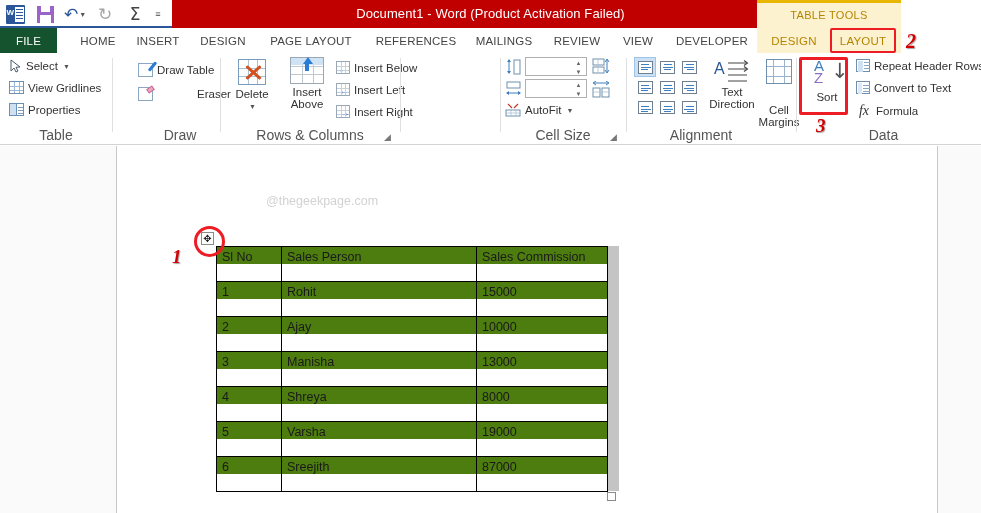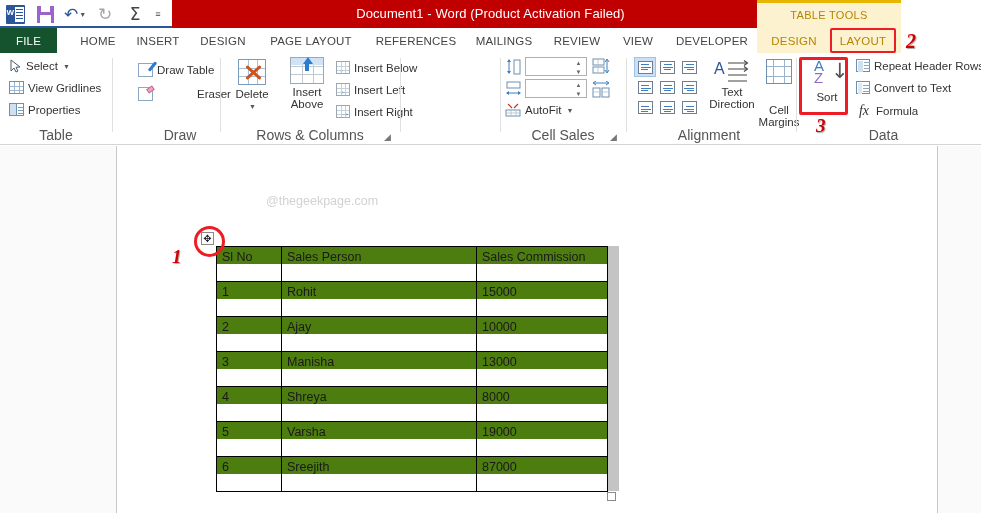--- a/index.html
+++ b/index.html
@@ -532,21 +532,21 @@
         </svg>
       </span>
       <span class="ic" style="position:absolute;left:92px;top:28px;width:18px;height:17px;">
         <svg width="18" height="17" viewBox="0 0 18 17">
           <path d="M2 2 L16 2 M4 0 L1 2 L4 4 M14 0 L17 2 L14 4" stroke="#3d7fbf" stroke-width="1" fill="none"></path>
           <rect x="1" y="7" width="7" height="9" fill="#fff" stroke="#6f8fad" stroke-width="1"></rect>
           <rect x="10" y="7" width="7" height="9" fill="#fff" stroke="#6f8fad" stroke-width="1"></rect>
           <path d="M1 11 L8 11 M10 11 L17 11" stroke="#a8c0d6" stroke-width="0.8"></path>
         </svg>
       </span>
-      <div class="grp-label">Cell Sales</div>
+      <div class="grp-label">Cell Size</div>
       <div class="dlg-launcher" style="right:6px;">◢</div>
     </div>
     <div class="grp-sep" style="left:626px;"></div>
 
     <div class="grp" style="left:626px;width:170px;">
       <div class="align-grid" style="left:8px;top:4px;">
         <div class="align-cell sel">
           <span class="align-box">
             <i style="left:2px;top:2.5px;width:8px;"></i>
               <i style="left:2px;top:5px;width:10px;"></i>
@@ -624,21 +624,21 @@
         <span style="margin-top:1px;">Text</span>
         <span>Direction</span>
       </div>
 
       <div class="big-btn" style="left:130px;top:6px;width:46px;">
         <span class="ic cellmargin-ic"></span>
         <span style="margin-top:20px;">Cell</span>
         <span>Margins</span>
       </div>
 
-      <div class="grp-label" style="left:8px;width:150px;text-align:center;">Alignment</div>
+      <div class="grp-label" style="left:0;width:150px;text-align:center;">Alignment</div>
     </div>
     <div class="grp-sep" style="left:796px;"></div>
 
     <div class="grp" style="left:796px;width:185px;">
       <div class="big-btn" style="left:8px;top:8px;width:46px;">
         <span class="ic sort-ic">
           <span class="sort-a">A</span>
             <span class="sort-z">Z</span>
             <span class="sort-arrow">↓</span>
         </span>

